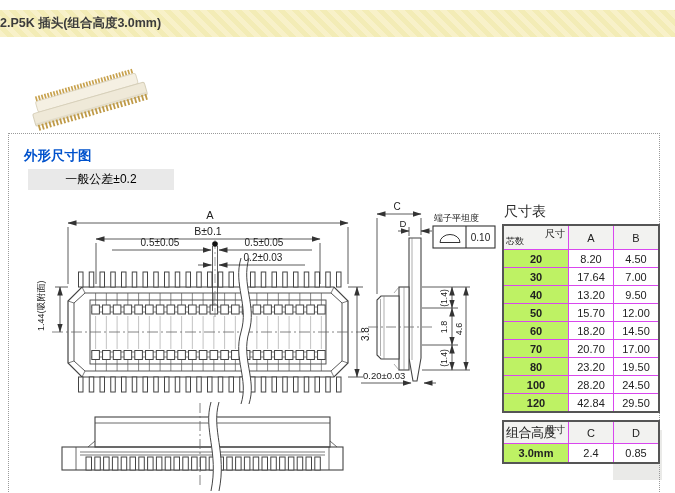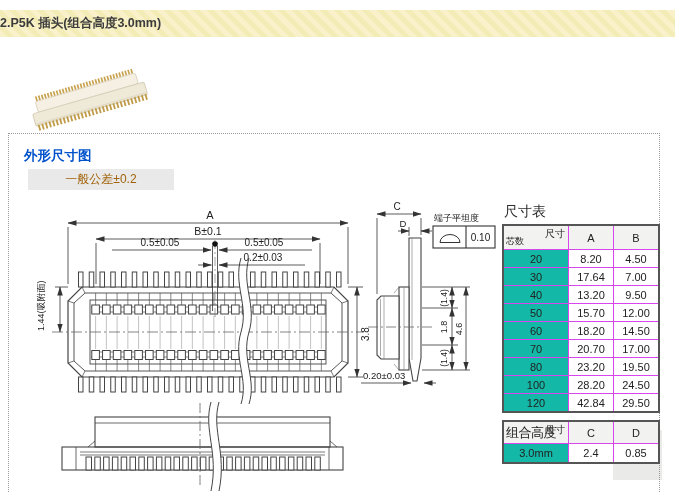--- a/index.html
+++ b/index.html
@@ -18,33 +18,33 @@
     box-sizing:border-box;
   }
   
   #content-box{
     left:8px;top:133px;width:650px;height:368px;
     border:1px dotted #9a9a9a;border-bottom:none;background:transparent;
   }
   #section-title{left:24px;top:147px;font-size:13.5px;font-weight:bold;color:#0052cc;}
   #tolerance-note{
     left:28px;top:169px;width:146px;height:21px;background:#e9e9e9;
-    font-size:12px;color:#a16207;text-align:center;line-height:21px;
+    font-size:12px;color:#000000;text-align:center;line-height:21px;
   }
   #size-table-title{left:504px;top:203px;font-size:14px;color:#2b2b2b;}
   
   table.dim-table{position:absolute;border-collapse:collapse;background:#fff;
     font-size:11px;color:#222;table-layout:fixed;border:2px solid #555;}
   table.dim-table td{border:1px solid #d946ef;text-align:center;padding:0;overflow:hidden;}
   td.w1{width:64px;} td.w2{width:44px;}
   #size-table tr.hrow td{height:23px;background:#f2f2f0;}
   #size-table tr.drow td{height:17px;}
   #height-table tr.hrow td{height:21px;background:#f2f2f0;}
   #height-table tr.drow td{height:18px;}
-  td.lab{background:#14b8a6;}
+  td.lab{background:#bef264;font-weight:bold;}
   td.diag{
     position:relative;
     background:linear-gradient(to bottom right,#f2f2f0 49.3%,#777 49.3%,#777 50.8%,#f2f2f0 50.8%);
   }
   .diag-tr{position:absolute;top:1px;right:3px;font-size:10px;}
   .diag-bl{position:absolute;bottom:1px;left:2px;font-size:9px;}
   .diag-bl.small{font-size:13px;letter-spacing:-0.5px;}
   #gray-patch{left:613px;top:430px;width:49px;height:50px;background:#eaeae8;}
   svg{position:absolute;left:0;top:0;}
   svg text{fill:#222;font-family:"Liberation Sans","DejaVu Sans",sans-serif;}

